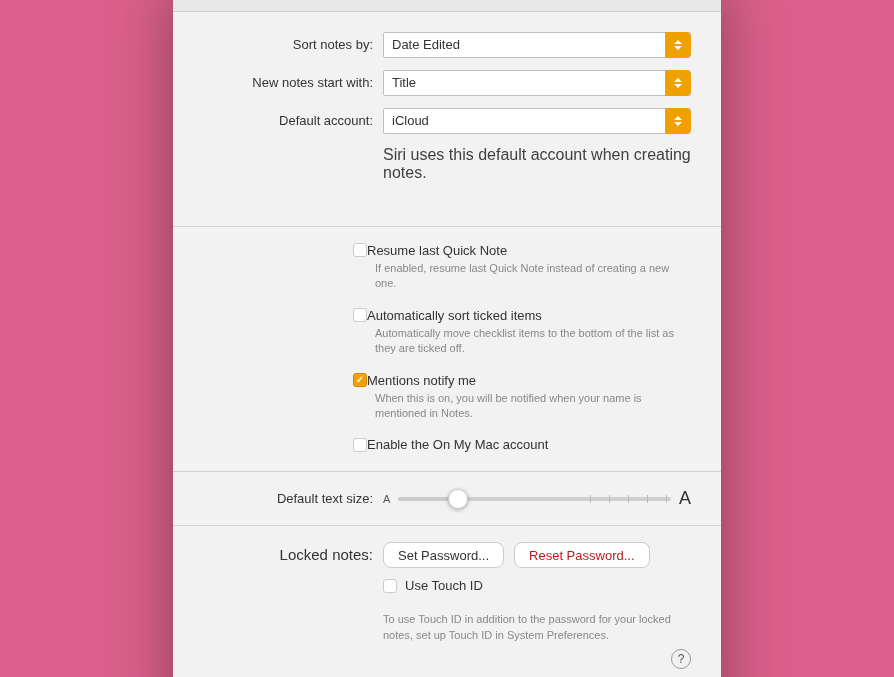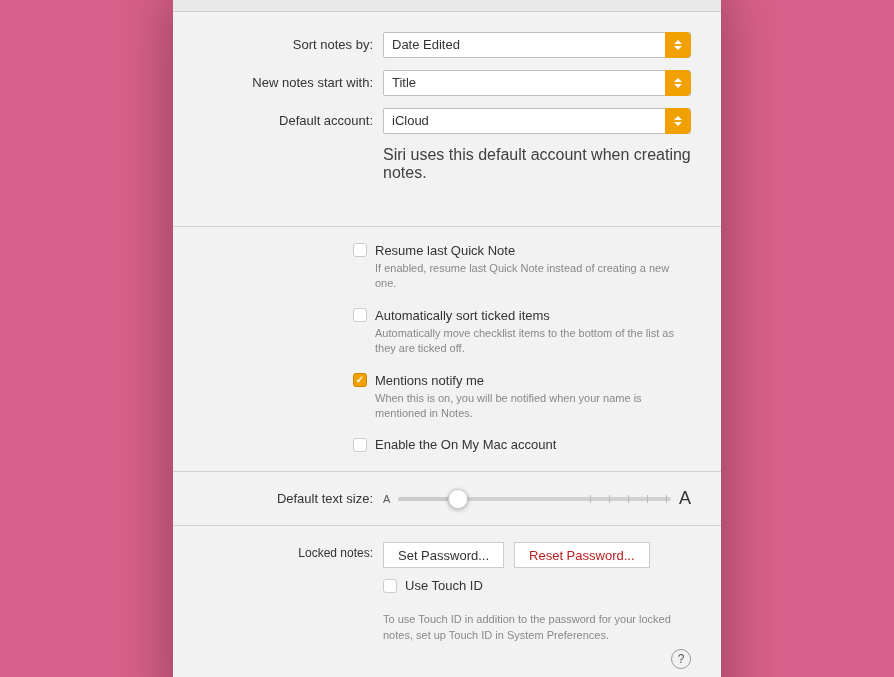--- a/index.html
+++ b/index.html
@@ -115,21 +115,20 @@
     .checkbox-item {
       margin-bottom: 16px;
     }
     .checkbox-item:last-child {
       margin-bottom: 0;
     }
 
     .checkbox-row {
       display: flex;
       align-items: center;
-      gap: 8px;
       margin-bottom: 3px;
     }
 
     .checkbox-input {
       width: 14px;
       height: 14px;
       border: 1.5px solid #ccc;
       border-radius: 3px;
       background: white;
       flex-shrink: 0;
@@ -240,41 +239,41 @@
 
     .locked-section {
       padding: 16px 30px;
       display: flex;
       align-items: flex-start;
     }
 
     .locked-label {
       text-align: right;
       width: 170px;
-      font-size: 12px;
+      font-size: 15px;
       color: #333;
       margin-right: 10px;
       flex-shrink: 0;
       padding-top: 4px;
     }
 
     .locked-content {
       flex: 1;
     }
 
     .button-row {
       display: flex;
       gap: 10px;
       margin-bottom: 10px;
     }
 
     .btn {
       height: 26px;
       padding: 0 14px;
-      border-radius: 0;
+      border-radius: 8px;
       font-size: 13px;
       cursor: pointer;
       border: 1px solid #ccc;
       background: white;
       color: #333;
     }
 
     .btn:disabled {
       color: #b91c1c;
       cursor: default;

